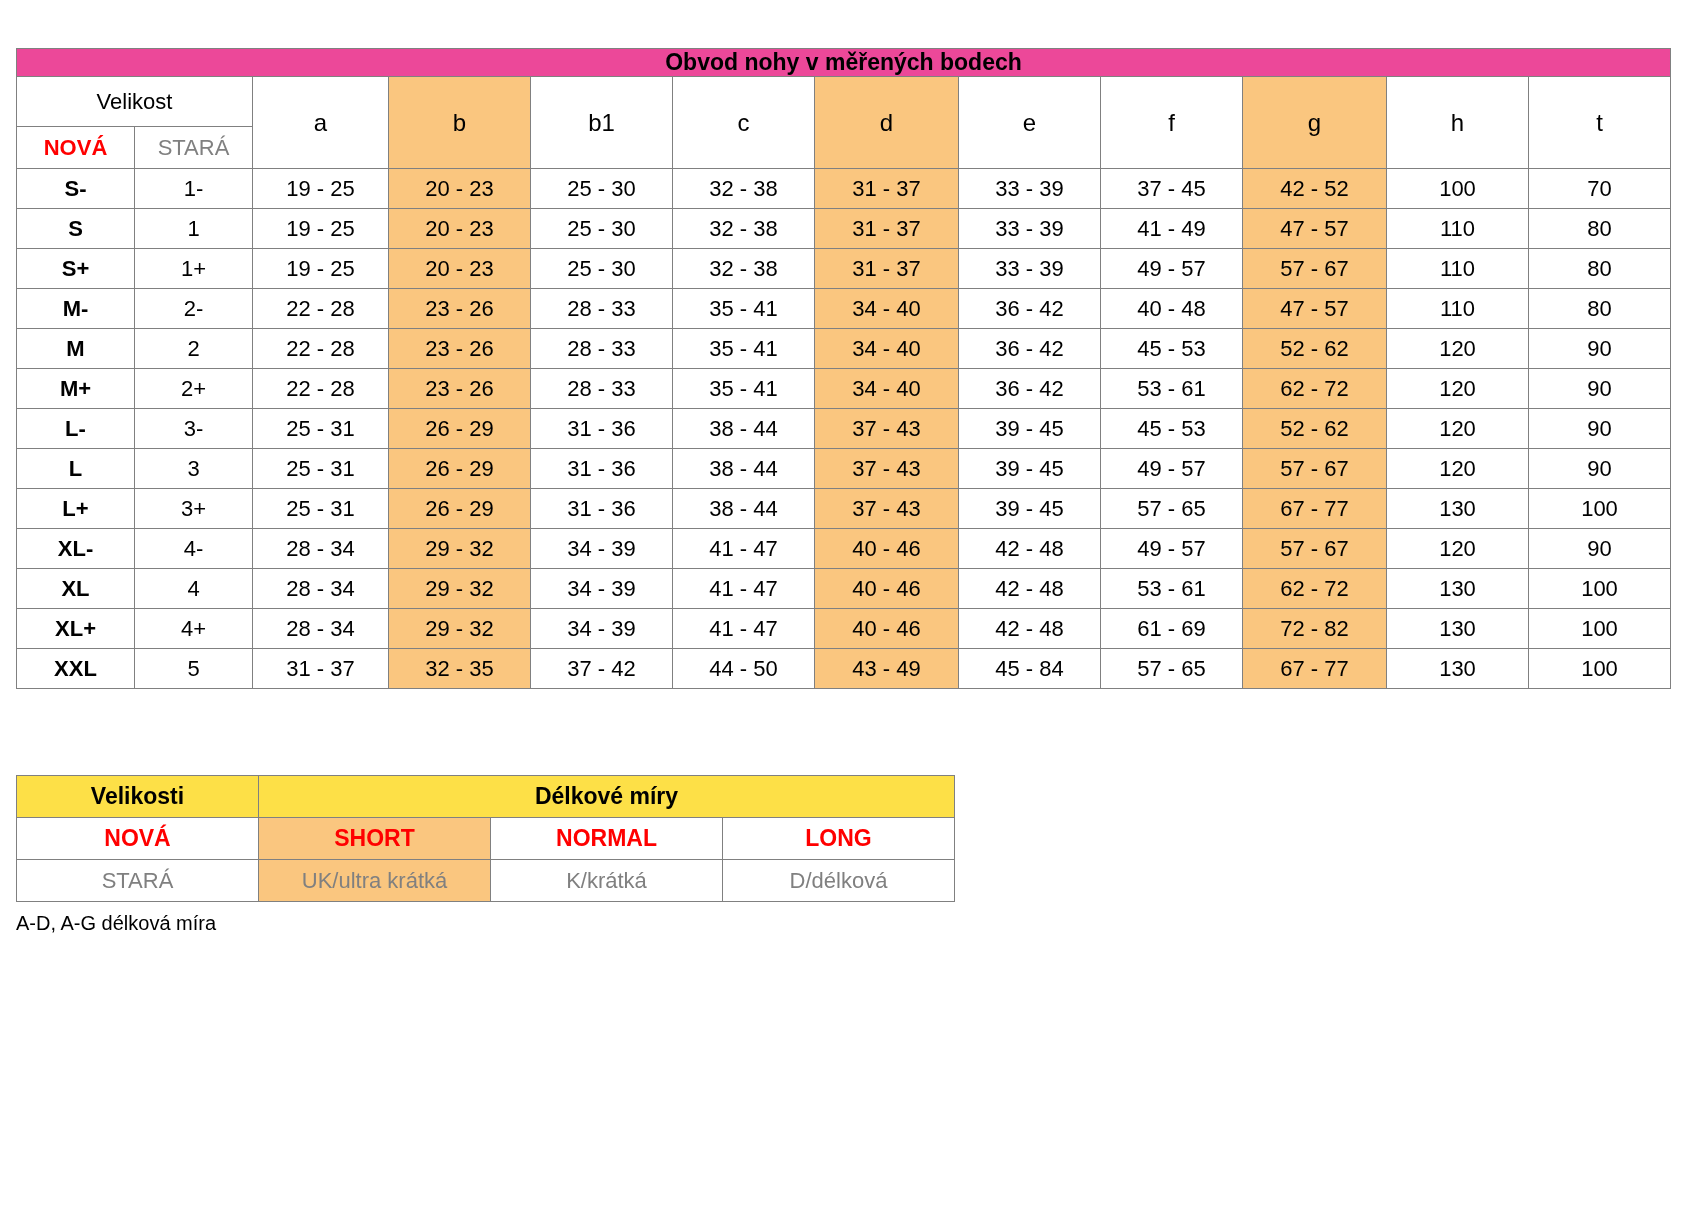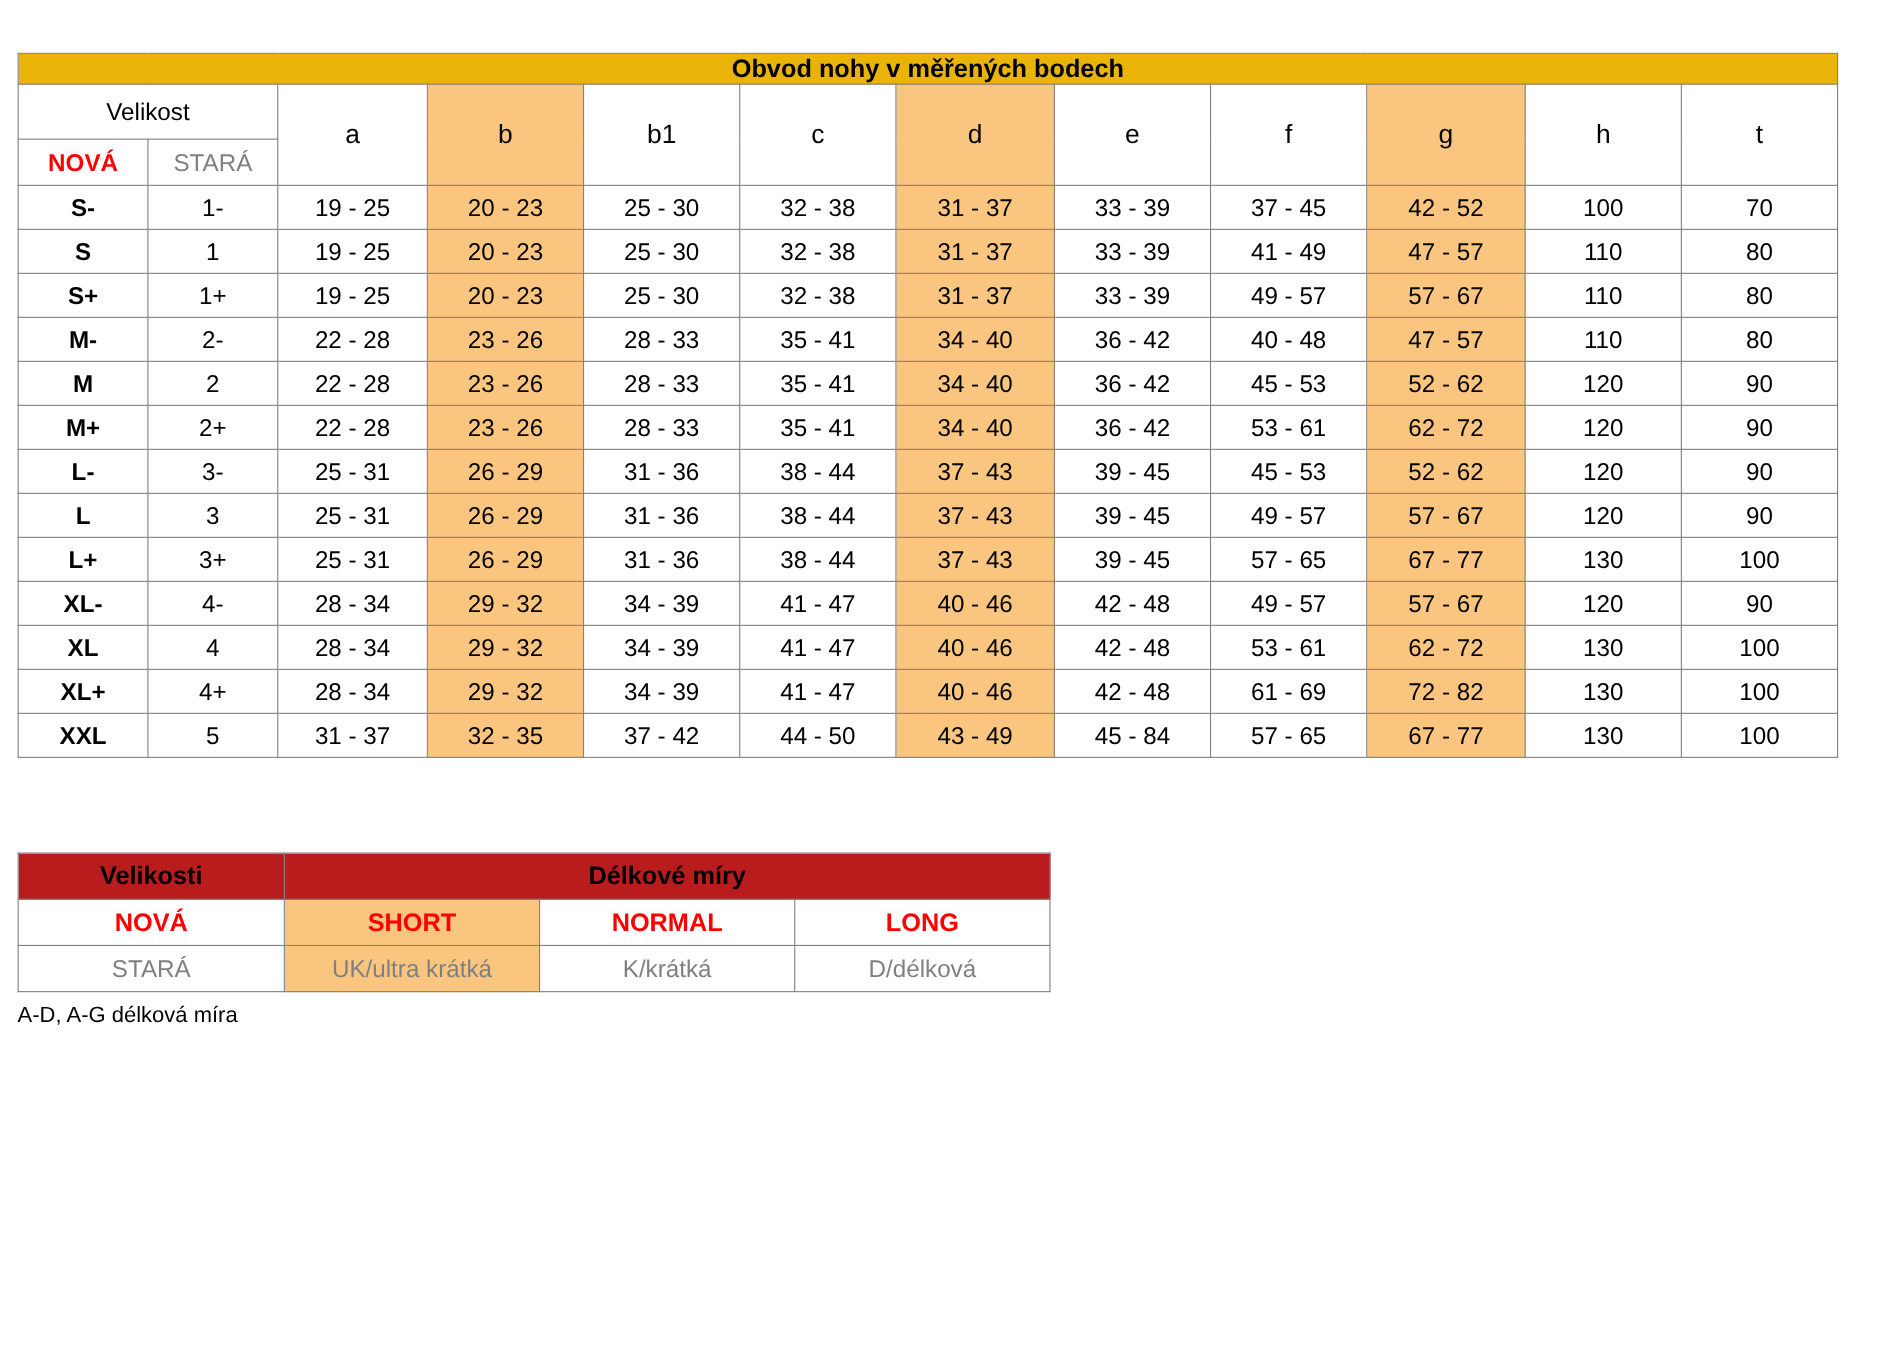--- a/index.html
+++ b/index.html
@@ -41,21 +41,21 @@
     height: 44px;
     box-sizing: border-box;
   }
 
   
   .main-table {
     width: 1636px;
     margin-top: 40px;
   }
   .main-table .banner {
-    background: #eab308;
+    background: #ec4899;
     font-weight: bold;
     font-size: 23px;
     height: 24px;
   }
   .main-table .hdr-velikost {
     font-size: 22px;
     height: 50px;
   }
   .main-table .hdr-nova {
     color: #ff0000;
@@ -87,21 +87,21 @@
     margin-top: 86px;
   }
   .len-table {
     width: 938px;
   }
   .len-table td {
     height: 42px;
     font-size: 22px;
   }
   .len-table .hdr-band {
-    background: #b91c1c;
+    background: #fde047;
     font-weight: bold;
     font-size: 23px;
   }
   .len-table .red-bold {
     color: #ff0000;
     font-weight: bold;
     font-size: 23px;
   }
   .len-table .grey {
     color: #808080;

